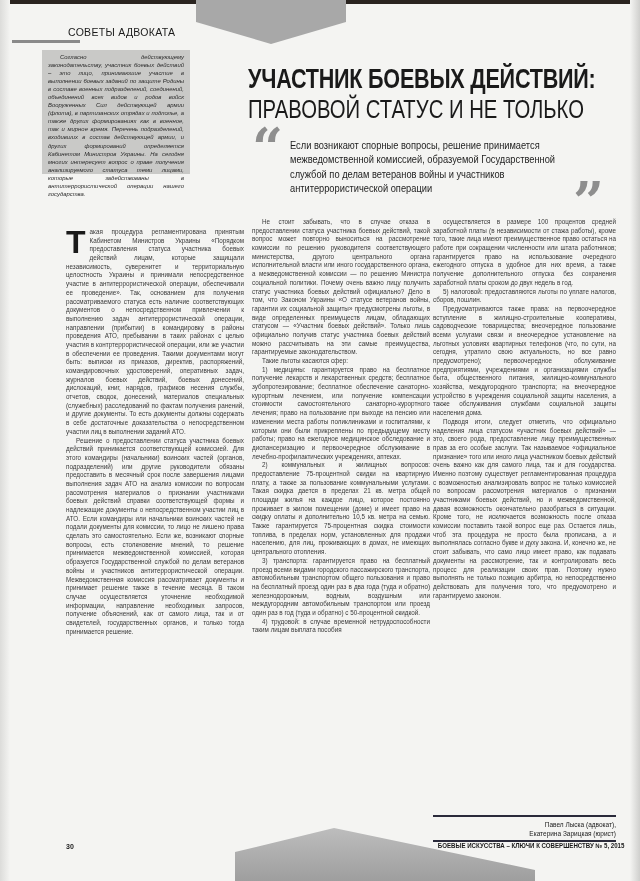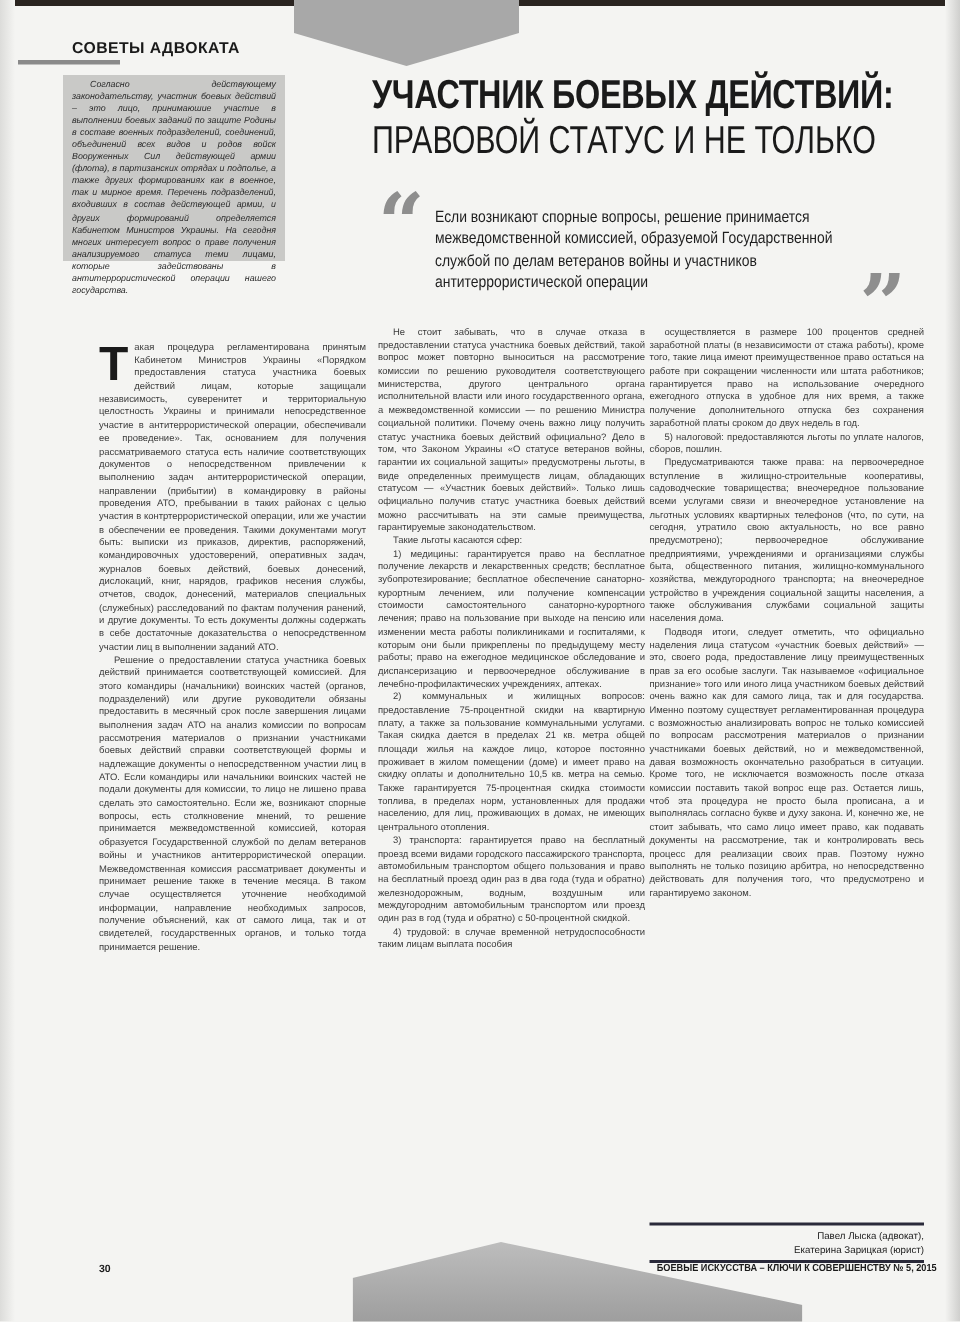--- a/index.html
+++ b/index.html
@@ -7,25 +7,25 @@
     width: 640px; height: 881px; position: relative; overflow: hidden;
     background: #f4f4f2; font-family: "Liberation Sans", sans-serif; color: #333;
   }
   .topbar { position: absolute; left: 0; top: 0; width: 640px; height: 4px; background: #2a2420; }
   .edge-left { position: absolute; left: 0; top: 0; width: 10px; height: 881px; background: linear-gradient(90deg,#dcdcda,#f4f4f2); }
   .edge-right { position: absolute; right: 0; top: 0; width: 10px; height: 881px; background: linear-gradient(270deg,#cfcfcd,#f4f4f2); }
   .arrow-top { position: absolute; left: 196px; top: 0; width: 150px; height: 44px; background: #a8a8a8;
     clip-path: polygon(0 0, 100% 0, 100% 50%, 50% 100%, 0 50%); }
   .arrow-bottom { position: absolute; left: 235px; top: 828px; width: 300px; height: 60px; background: linear-gradient(180deg,#bdbdbd,#9a9a9a);
     clip-path: polygon(0 40%, 33% 0, 100% 70%, 100% 100%, 0 100%); }
-  .section-label { position: absolute; left: 48px; top: 26px; font-weight: bold; font-size: 10.5px; letter-spacing: 0.3px; color: #1a1a1a; }
+  .section-label { position: absolute; left: 68px; top: 26px; font-weight: normal; font-size: 10.5px; letter-spacing: 0.3px; color: #1a1a1a; }
   .section-rule { position: absolute; left: 12px; top: 40px; width: 68px; height: 3px; background: #8a8a8a; }
   .intro-box { position: absolute; left: 42px; top: 50px; width: 148px; height: 124px; background: #c9c9c7; padding: 3px 6px; box-sizing: border-box; }
   .intro-box p { margin: 0; font-size: 5.9px; line-height: 8.05px; font-style: italic; text-align: justify; color: #2a2a2a; text-indent: 12px; }
-  .title { position: absolute; left: 248px; top: 48px; width: 390px; }
+  .title { position: absolute; left: 248px; top: 64px; width: 390px; }
   .title h1 { margin: 0; font-size: 27px; line-height: 30px; font-weight: bold; color: #1a1a1a; transform: scaleX(0.8); transform-origin: left; white-space: nowrap; letter-spacing: -0.3px; }
   .title h2 { margin: 0; font-size: 26px; line-height: 30px; font-weight: normal; color: #1a1a1a; transform: scaleX(0.78); transform-origin: left; white-space: nowrap; }
   .quote-open { position: absolute; left: 252px; top: 128px; font-size: 54px; font-weight: bold; color: #8e8e8e; line-height: 40px; font-family: "DejaVu Serif", serif; }
   .quote-close { position: absolute; left: 573px; top: 182px; font-size: 54px; font-weight: bold; color: #8e8e8e; line-height: 40px; font-family: "DejaVu Serif", serif; }
   .pull-quote { position: absolute; left: 290px; top: 138px; width: 330px; font-size: 10.8px; line-height: 14.4px; color: #1e1e1e; transform: scaleX(0.86); transform-origin: left; }
   .col { position: absolute; font-size: 6.3px; line-height: 8.68px; color: #3a3a3a; text-align: justify; }
   .col p { margin: 0; text-indent: 10px; }
   .col1 { left: 66px; top: 228px; width: 178px; }
   .col2 { left: 252px; top: 218px; width: 178px; }
   .col3 { left: 433px; top: 218px; width: 183px; }

